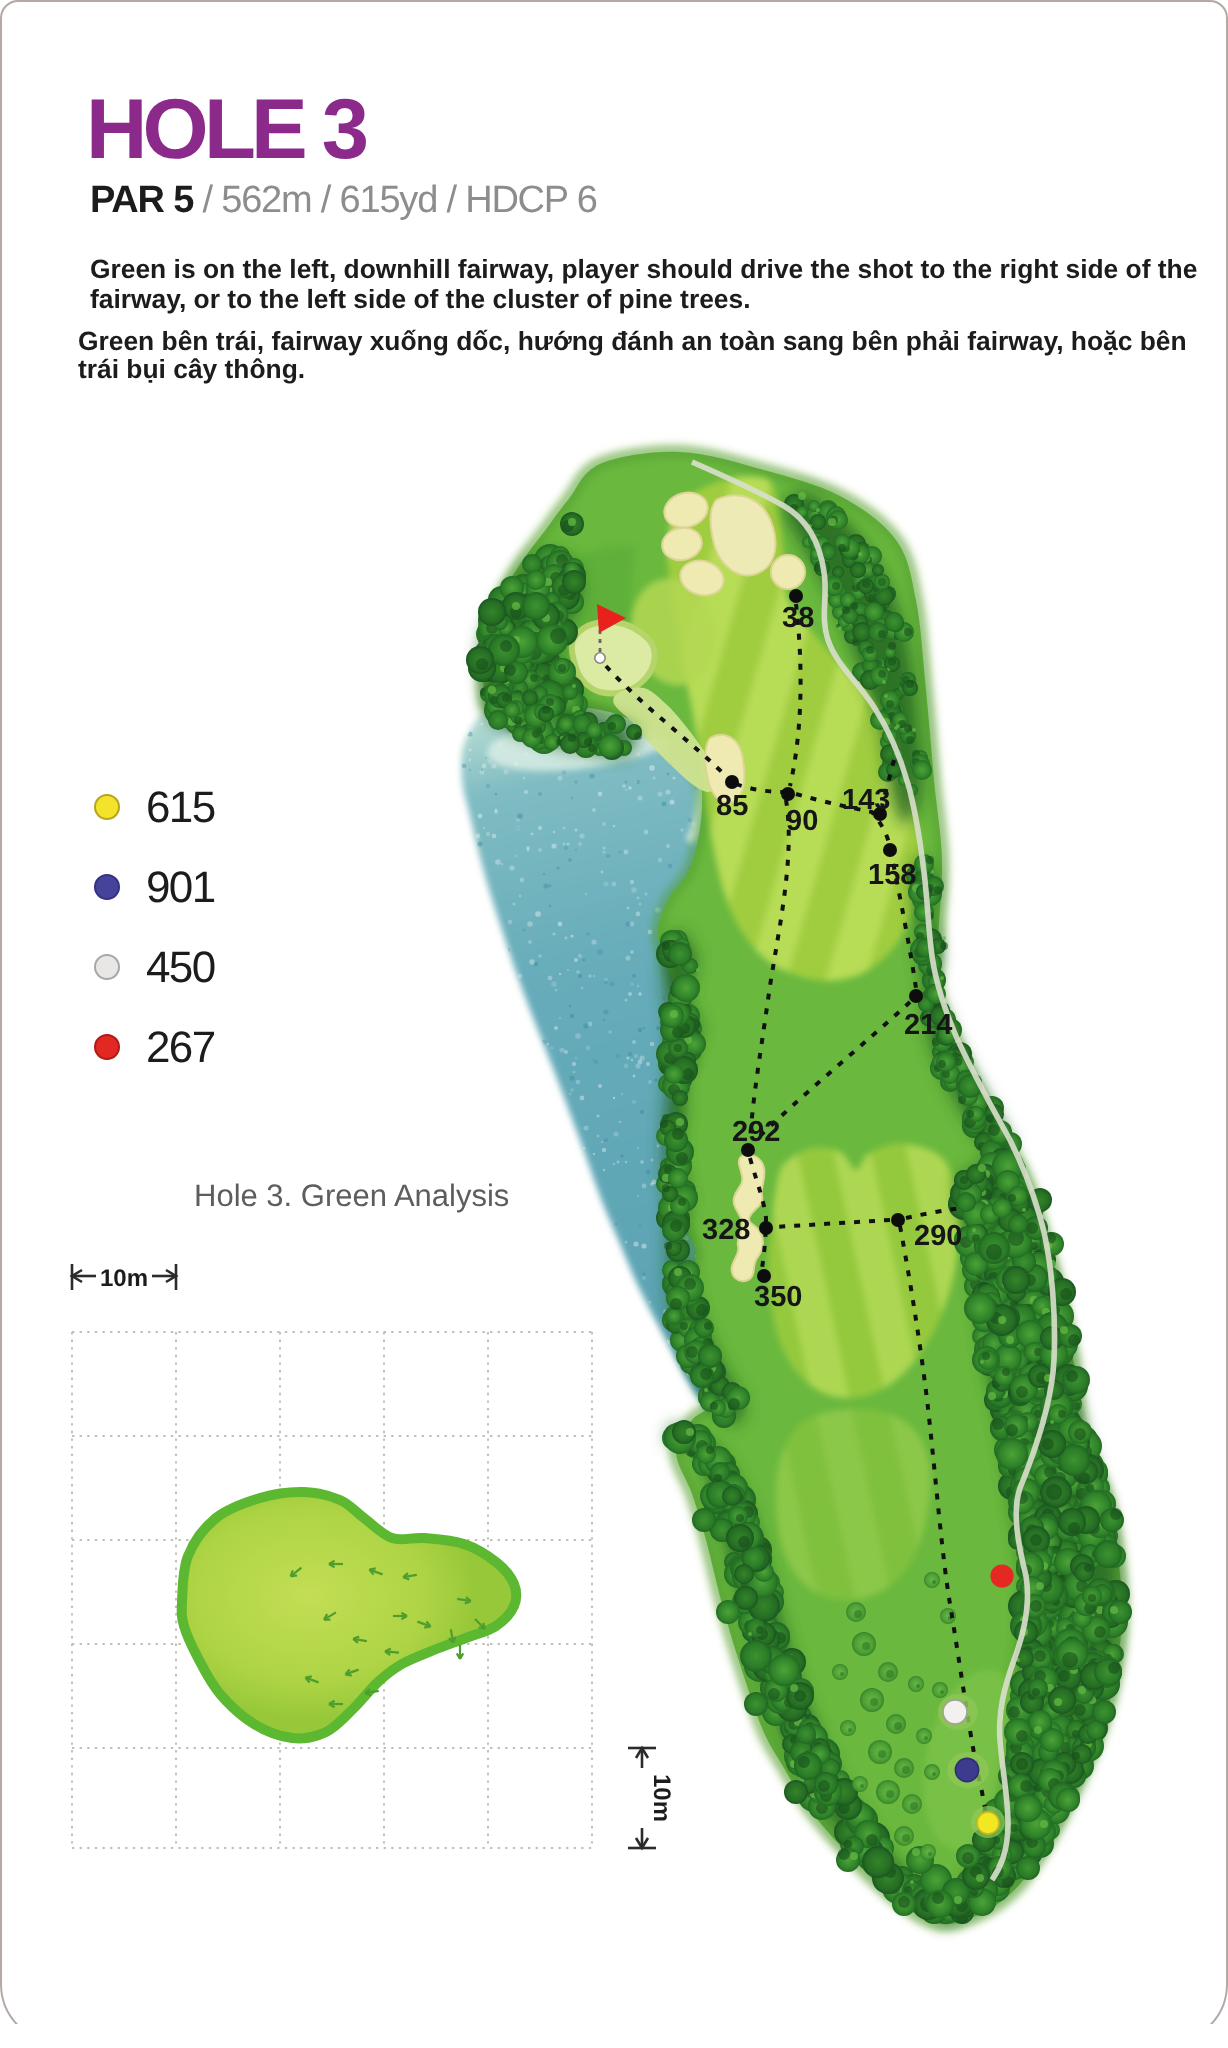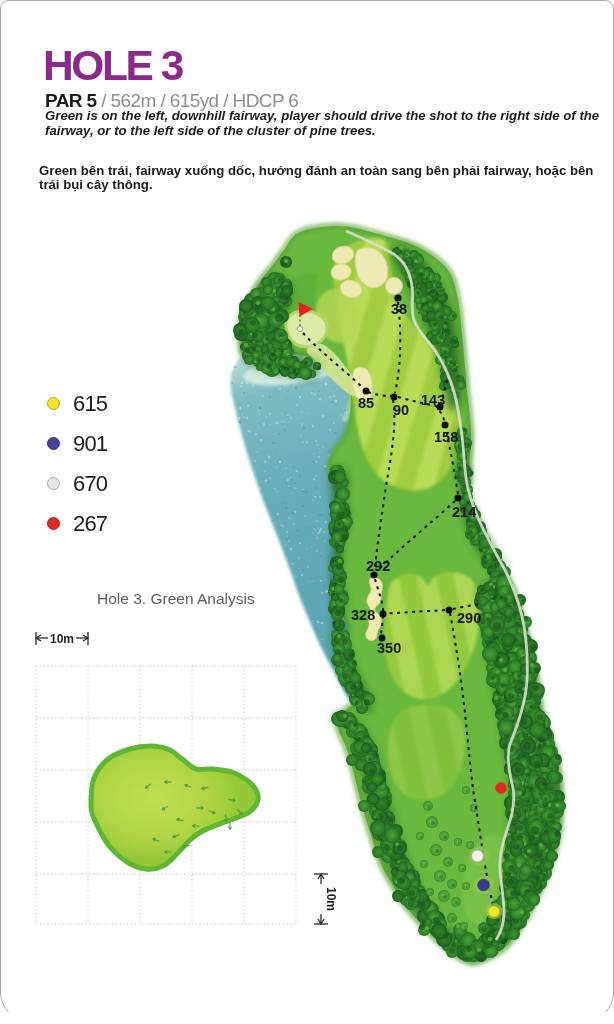--- a/index.html
+++ b/index.html
@@ -1,20 +1,20 @@
 <!DOCTYPE html>
 <html><head><meta charset="utf-8">
 <style>
 html,body{margin:0;padding:0;background:#ffffff;}
 #page{position:relative;width:614px;height:1012px;font-family:"Liberation Sans",sans-serif;overflow:hidden;background:#fff;}
 .card{position:absolute;left:0px;top:0px;width:612px;height:1020px;border:1px solid #b3aaa5;border-radius:9px 9px 30px 30px;}
 .hole{position:absolute;left:43px;top:45px;font-size:42.5px;line-height:1;font-weight:bold;color:#8c2a8c;letter-spacing:-2.4px;}
 .par{position:absolute;left:45px;top:90px;font-size:19px;letter-spacing:-0.6px;color:#8d8d8d;}
 .par b{color:#1c1c1c;}
-.en{position:absolute;left:45px;top:109px;width:560px;font-size:13.2px;line-height:14.8px;color:#1c1c1c;font-weight:bold;margin:0;font-style:italic;}
+.en{position:absolute;left:45px;top:128px;width:560px;font-size:13.2px;line-height:14.8px;color:#1c1c1c;font-weight:bold;margin:0;}
 .vi{position:absolute;left:39px;top:163.5px;width:560px;font-size:13.2px;line-height:14.8px;color:#1c1c1c;font-weight:bold;margin:0;}
 .leg{position:absolute;left:73px;font-size:22px;letter-spacing:-0.8px;color:#1c1c1c;text-align:center;}
 .dot{position:absolute;left:47px;width:11px;height:11px;border-radius:50%;}
 .ga-title{position:absolute;left:97px;top:590px;font-size:15.5px;color:#5d5d5d;text-align:center;}
 </style></head>
 <body>
 <div id="page">
 
 <div class="card"></div>
 
@@ -29,21 +29,21 @@
 <div class="dot" style="top:397px;background:#f3e32a;border:1.5px solid #b5a51d"></div>
 
 <div class="leg" style="top:391px">615</div>
 
 <div class="dot" style="top:437px;background:#45449a;border:1.5px solid #333285"></div>
 
 <div class="leg" style="top:431px">901</div>
 
 <div class="dot" style="top:477px;background:#e9e7e5;border:1.5px solid #a9a7a5"></div>
 
-<div class="leg" style="top:471px">670</div>
+<div class="leg" style="top:471px">450</div>
 
 <div class="dot" style="top:517px;background:#e12823;border:1.5px solid #b21a16"></div>
 
 <div class="leg" style="top:511px">267</div>
 
 <div class="ga-title">Hole 3. Green Analysis</div>
 <svg width="614" height="1024" viewBox="0 0 614 1024" style="position:absolute;left:0;top:0">
 <defs>
 <linearGradient id="wg" x1="0" y1="0" x2="0.1" y2="1">
 <stop offset="0" stop-color="#cde4da"></stop>

